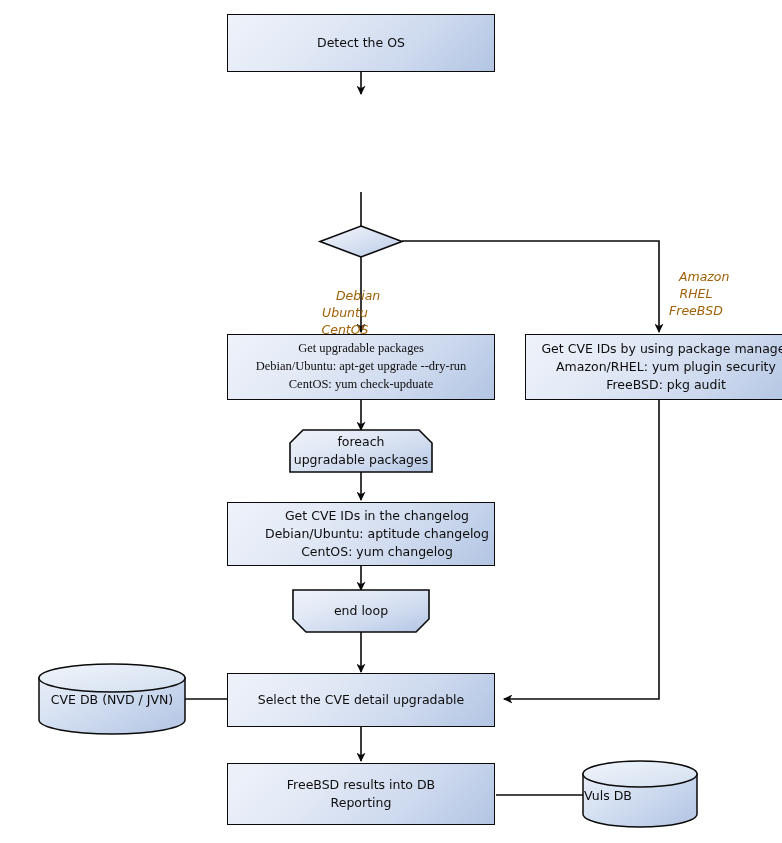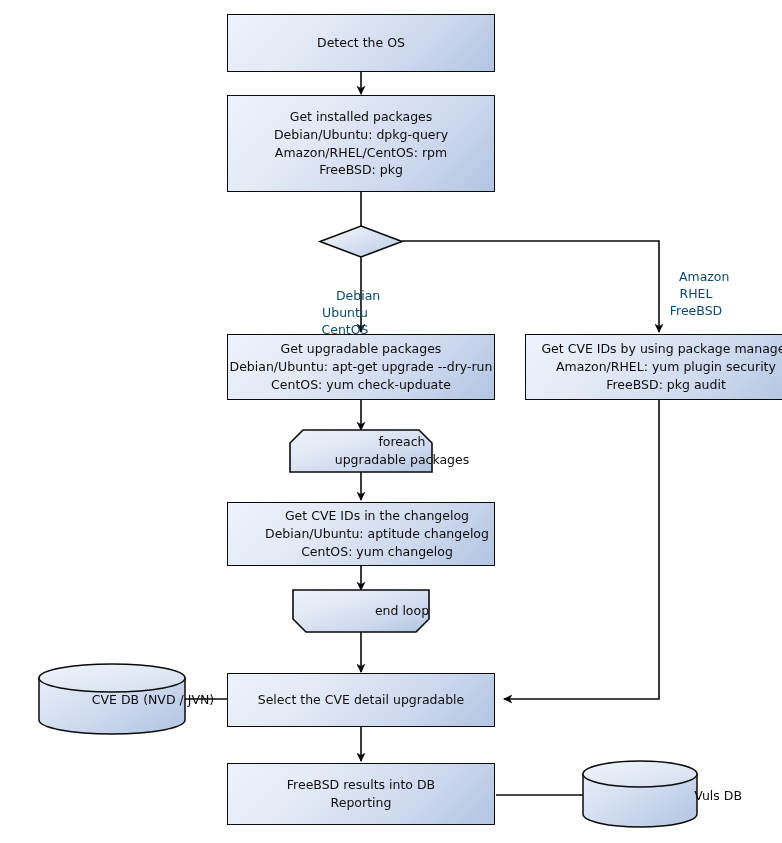--- a/index.html
+++ b/index.html
@@ -20,24 +20,24 @@
     font-size:12.5px;
     line-height:1.42;
     z-index:2;
   }
   .rect{
     border:1.6px solid #0a0a0a;
     background:linear-gradient(135deg,#eef2fa 0%,#e3eaf6 32%,#cdd9ee 68%,#b3c5e3 100%);
   }
   .node-text{position:absolute;z-index:3;display:flex;align-items:center;
     justify-content:center;text-align:center;color:#0d0d0d;font-size:12.5px;
-    line-height:1.42;pointer-events:none;padding-left:41px;}
+    line-height:1.42;pointer-events:none;}
   .edge-label{
-    position:absolute;z-index:4;color:#0c4a6e;font-size:12.5px;
-    line-height:1.35;text-align:center;white-space:pre;
+    position:absolute;z-index:4;color:#a16207;font-size:12.5px;
+    line-height:1.35;text-align:center;white-space:pre;font-style:italic;
   }
 </style>
 </head>
 <body>
 
 <div id="canvas">
 
   <svg id="wires" viewBox="0 0 782 843" xmlns="http://www.w3.org/2000/svg">
     <defs>
       <marker id="ah" markerWidth="10" markerHeight="9" refX="8.4" refY="4.5" orient="auto" markerUnits="userSpaceOnUse">
@@ -101,29 +101,23 @@
     <g>
       <path d="M556,774 L556,814 A57,13 0 0 0 670,814 L670,774 Z" fill="url(#cylg)" stroke="#0a0a0a" stroke-width="1.5"></path>
       <ellipse cx="613" cy="774" rx="57" ry="13" fill="url(#cyltop)" stroke="#0a0a0a" stroke-width="1.5"></ellipse>
     </g>
   </svg>
 
   <div class="node rect" style="left:200px;top:14px;width:268px;height:58px;">
     <span style="white-space:pre-line;">Detect the OS</span>
   </div>
 
-  <div class="node rect" style="left:200px;top:95px;width:268px;height:97px;">
-    <span style="white-space:pre-line;">Get installed packages
-Debian/Ubuntu: dpkg-query
-Amazon/RHEL/CentOS: rpm
-FreeBSD: pkg</span>
-  </div>
 
   <div class="node rect" style="left:200px;top:334px;width:268px;height:66px;">
-    <span style="white-space:pre-line;">Get upgradable packages
+    <span style="white-space:pre-line;font-family:Liberation Serif, serif;">Get upgradable packages
 Debian/Ubuntu: apt-get upgrade --dry-run
 CentOS: yum check-upduate</span>
   </div>
 
   <div class="node rect" style="left:498px;top:334px;width:270px;height:66px;padding-left:12px;">
     <span style="white-space:pre-line;">Get CVE IDs by using package manager
 Amazon/RHEL: yum plugin security
 FreeBSD: pkg audit</span>
   </div>
 
@@ -148,21 +142,21 @@
   </div>
 
   <div class="node-text" style="left:266px;top:590px;width:136px;height:42px;">
     <span style="white-space:pre-line;text-align:center;">end loop</span>
   </div>
 
   <div class="node-text" style="left:12px;top:686px;width:146px;height:28px;">
     <span>CVE DB (NVD / JVN)</span>
   </div>
 
-  <div class="node-text" style="left:560px;top:783px;width:114px;height:26px;justify-content:flex-end;">
+  <div class="node-text" style="left:524px;top:783px;width:114px;height:26px;">
     <span>Vuls DB</span>
   </div>
 
   <div class="edge-label" style="left:293px;top:271px;width:50px;text-align:center;">
     <span style="white-space:pre-line;">Debian
 Ubuntu
 CentOS</span>
   </div>
 
   <div class="edge-label" style="left:636px;top:252px;width:66px;text-align:center;">

